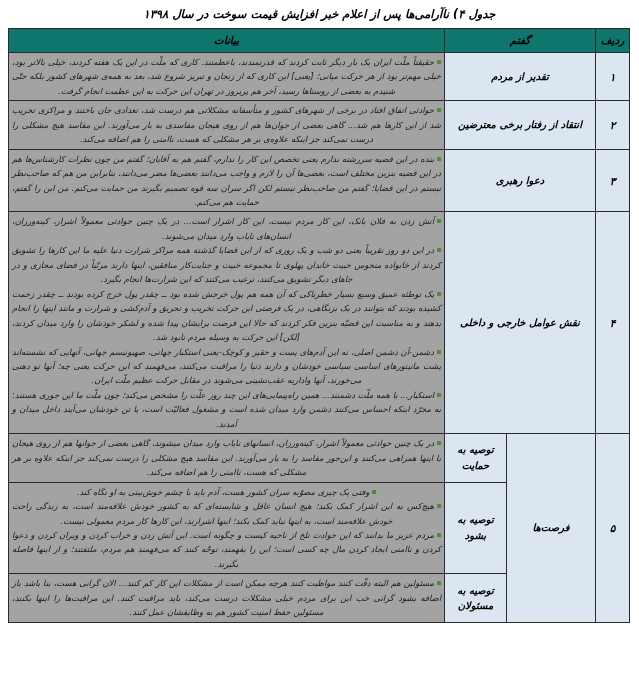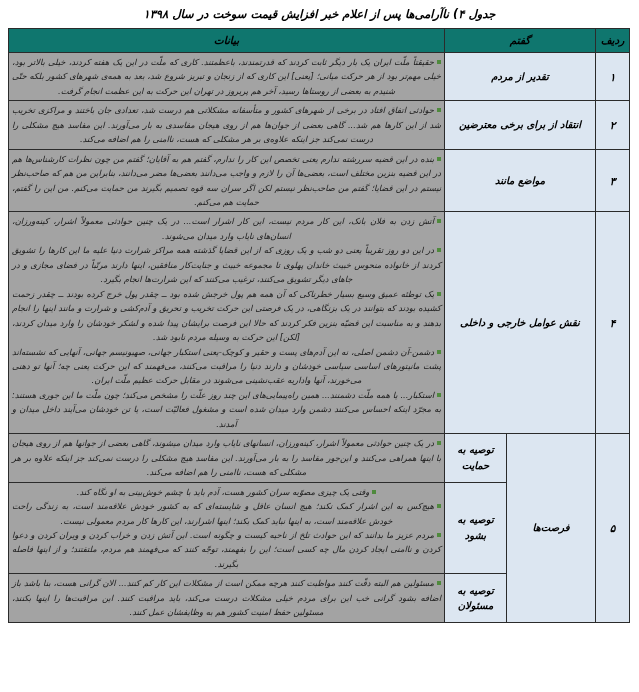--- a/index.html
+++ b/index.html
@@ -122,29 +122,29 @@
       <tr>
         <td class="num-cell">۱</td>
         <td class="cat-cell" colspan="2">تقدیر از مردم</td>
         <td class="body-cell">
           <p><span class="bullet"></span><span>حقیقتاً ملّت ایران یک بار دیگر ثابت کردند که قدرتمندند، باعظمتند. کاری که ملّت در این یک هفته کردند، خیلی بالاتر بود، خیلی مهم‌تر بود از هر حرکت میانی؛ [یعنی] این کاری که از زنجان و تبریز شروع شد، بعد به همه‌ی شهرهای کشور بلکه حتّی شنیدم به بعضی از روستاها رسید، آخر هم پریروز در تهران این حرکت به این عظمت انجام گرفت.</span></p>
         </td>
       </tr>
 
       <tr>
         <td class="num-cell">۲</td>
-        <td class="cat-cell" colspan="2">انتقاد از برای برخی معترضین</td>
+        <td class="cat-cell" colspan="2">انتقاد از رفتار برخی معترضین</td>
         <td class="body-cell">
           <p><span class="bullet"></span><span>حوادثی اتفاق افتاد در برخی از شهرهای کشور و متأسفانه مشکلاتی هم درست شد، تعدادی جان باختند و مراکزی تخریب شد از این کارها هم شد... گاهی بعضی از جوان‌ها هم از روی هیجان مفاسدی به بار می‌آورند. این مفاسد هیچ مشکلی را درست نمی‌کند جز اینکه علاوه‌ی بر هر مشکلی که هست، ناامنی را هم اضافه می‌کند.</span></p>
         </td>
       </tr>
 
       <tr>
         <td class="num-cell">۳</td>
-        <td class="cat-cell" colspan="2">مواضع مانند</td>
+        <td class="cat-cell" colspan="2">دعوا رهبری</td>
         <td class="body-cell">
           <p><span class="bullet"></span><span>بنده در این قضیه سررشته ندارم یعنی تخصص این کار را ندارم، گفتم هم به آقایان؛ گفتم من چون نظرات کارشناس‌ها هم در این قضیه بنزین مختلف است، بعضی‌ها آن را لازم و واجب می‌دانند بعضی‌ها مضر می‌دانند، بنابراین من هم که صاحب‌نظر نیستم در این قضایا؛ گفتم من صاحب‌نظر نیستم لکن اگر سران سه قوه تصمیم بگیرند من حمایت می‌کنم. من این را گفتم، حمایت هم می‌کنم.</span></p>
         </td>
       </tr>
 
       <tr>
         <td class="num-cell">۴</td>
         <td class="cat-cell" colspan="2">نقش عوامل خارجی و داخلی</td>
         <td class="body-cell">
           <p><span class="bullet"></span><span>آتش زدن به فلان بانک، این کار مردم نیست، این کار اشرار است... در یک چنین حوادثی معمولاً اشرار، کینه‌ورزان، انسان‌های نایاب وارد میدان می‌شوند.</span></p>

